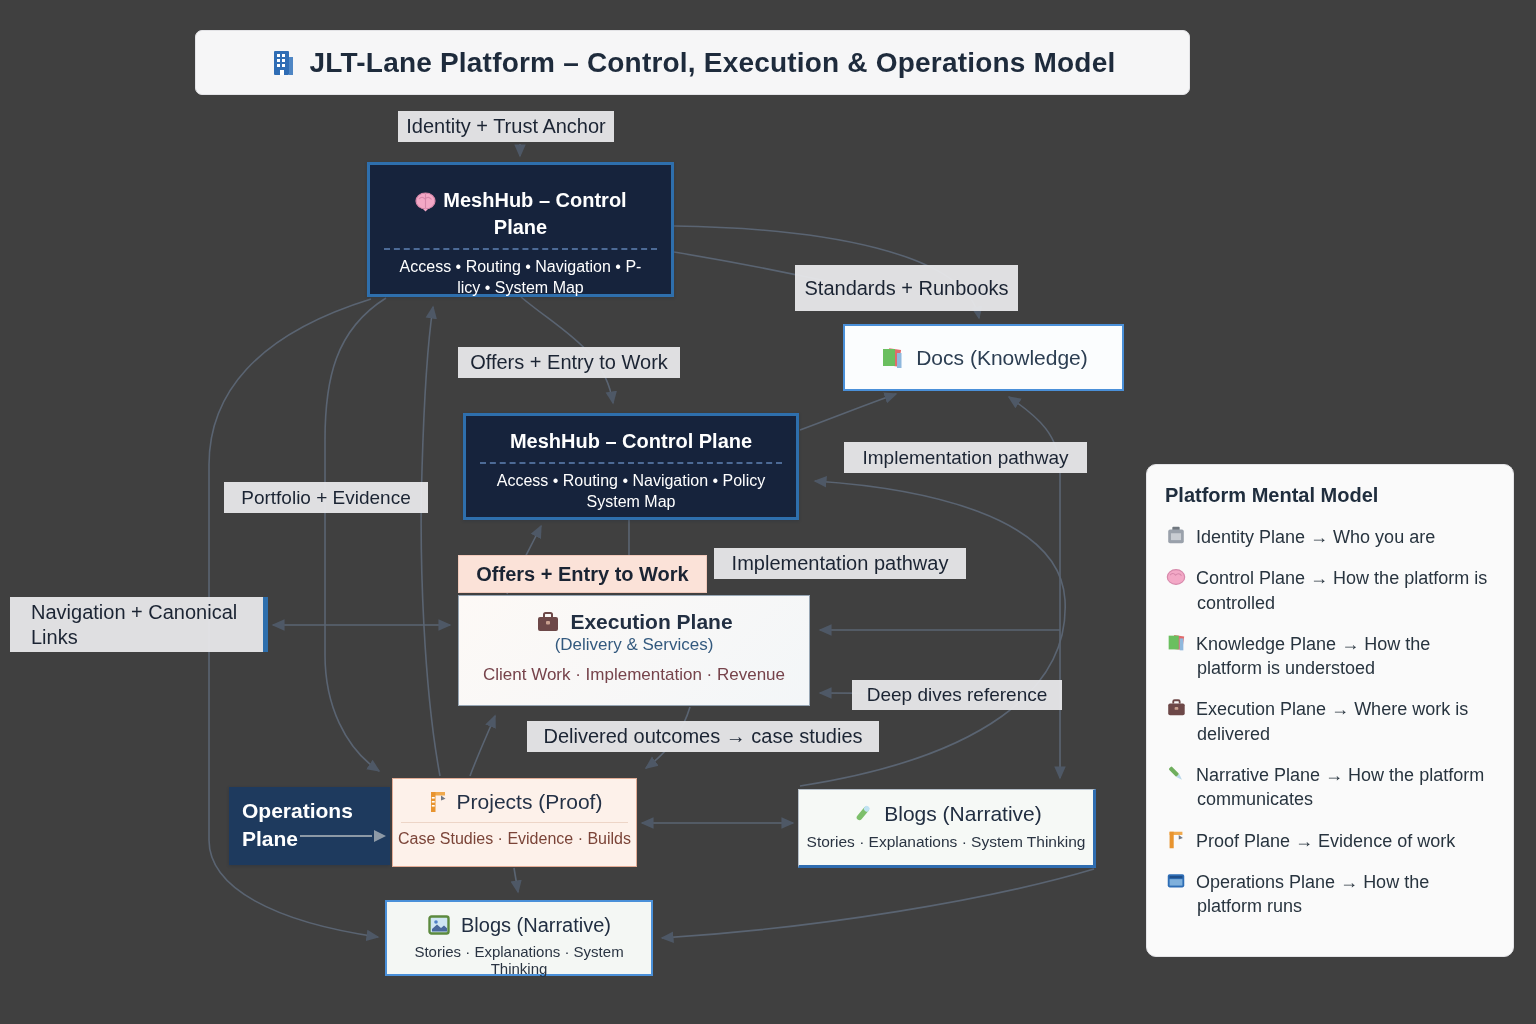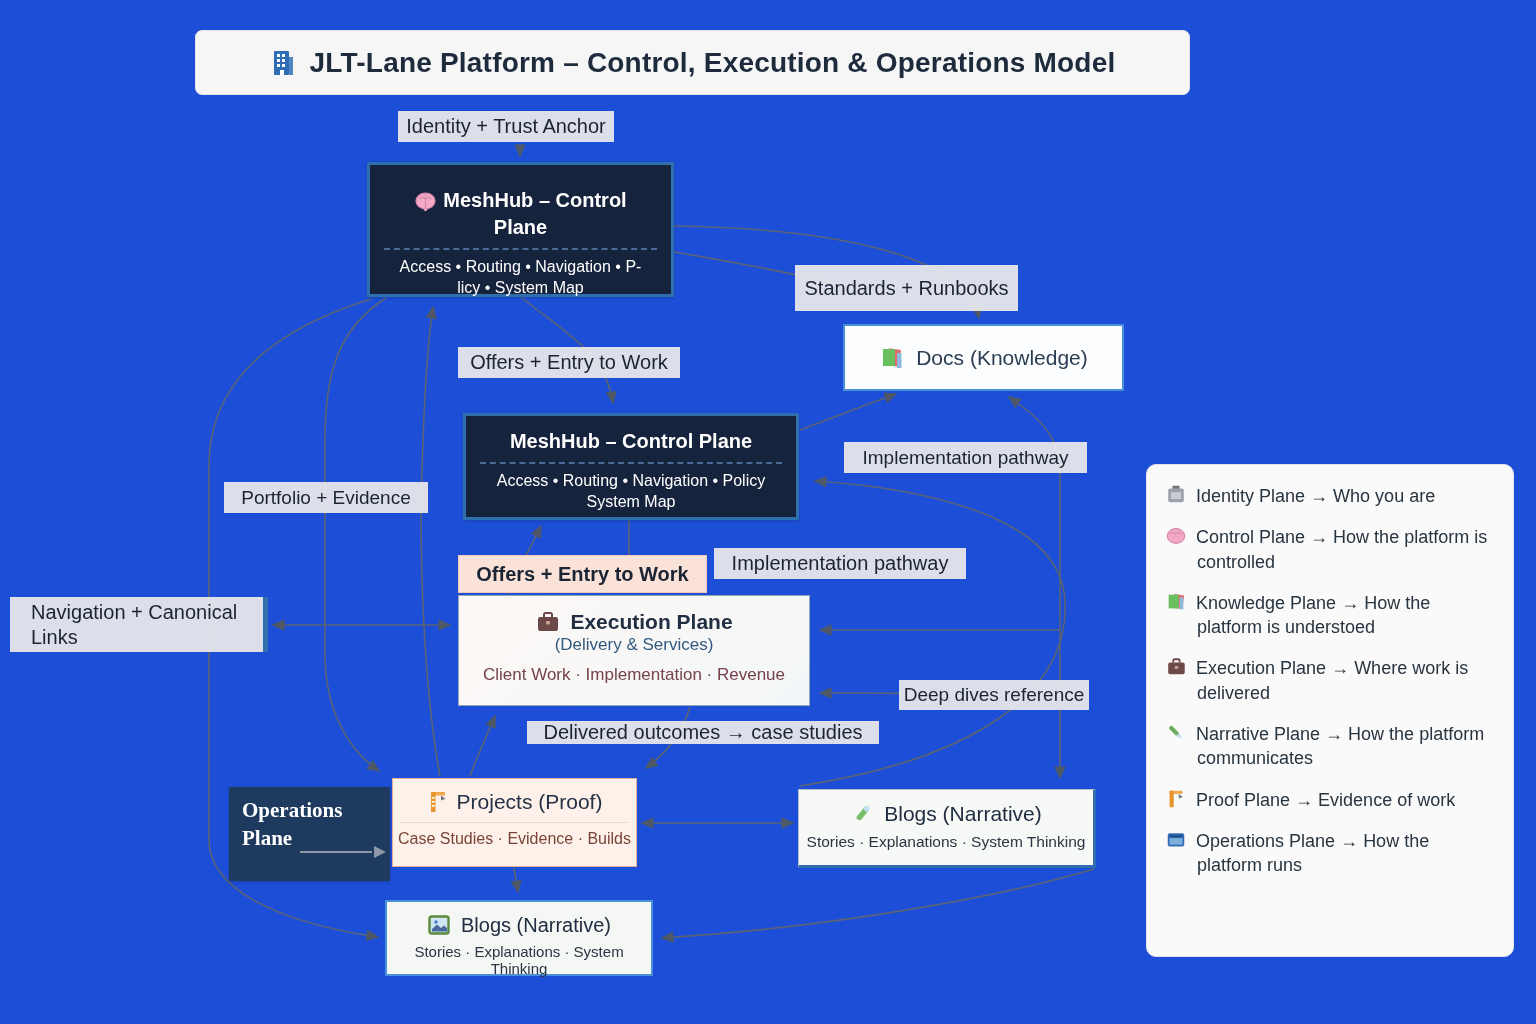--- a/index.html
+++ b/index.html
@@ -1,17 +1,17 @@
 <!DOCTYPE html>
 <html><head>
 <meta charset="utf-8">
 <style>
   html,body{margin:0;padding:0;background:#ffffff;}
   body{font-family:"Liberation Sans","DejaVu Sans",sans-serif;color:#1d2634;}
-  .stage{position:relative;width:1536px;height:1024px;background:#1d4ed8;overflow:hidden;}
+  .stage{position:relative;width:1536px;height:1024px;background:#404040;overflow:hidden;}
 
   
   .edges{position:absolute;left:0;top:0;width:1536px;height:1024px;z-index:1;}
   .edge{fill:none;stroke:#5a6472;stroke-width:1.6;}
   .node{position:absolute;z-index:2;box-sizing:border-box;}
   .elabel{position:absolute;z-index:3;display:flex;align-items:center;justify-content:center;
           background:rgba(233,233,235,.94);color:#1b2433;font-size:19px;line-height:1.25;
           padding:1px 8px;box-sizing:border-box;white-space:nowrap;}
   .legend{position:absolute;z-index:2;}
 
@@ -40,22 +40,22 @@
   
   #execution{left:458px;top:595px;width:352px;height:111px;
              background:linear-gradient(135deg,#fdf9f6 0%,#f3f6f8 100%);
              border:1.5px solid #97a6b4;text-align:center;padding-top:14px;}
   #execution .trow{display:flex;align-items:center;justify-content:center;gap:9px;}
   #execution .ntext{font-size:21px;font-weight:600;color:#222f42;}
   #execution .sub{font-size:17px;color:#33597e;margin-top:1px;}
   #execution .ebody{font-size:17px;color:#76434b;margin-top:10px;}
 
   
-  #operations{left:229px;top:787px;width:161px;height:94px;background:#1e3a5e;color:#fff;
-              padding:10px 0 0 13px;box-shadow:0 1px 3px rgba(20,35,60,.3);font-family:Liberation Serif, serif;}
+  #operations{left:229px;top:787px;width:161px;height:78px;background:#1e3a5e;color:#fff;
+              padding:10px 0 0 13px;box-shadow:0 1px 3px rgba(20,35,60,.3);}
   #operations .dtitle{font-size:21px;font-weight:bold;line-height:1.32;text-align:left;}
   #operations .oparrow{position:absolute;right:4px;bottom:23px;width:86px;height:12px;}
   #operations .opline{position:absolute;left:0;top:5px;width:72px;height:2px;background:#8d99a6;}
   #operations .ophead{position:absolute;right:0;top:0;width:0;height:0;
                       border-left:12px solid #8d99a6;border-top:6px solid transparent;border-bottom:6px solid transparent;}
 
   
   #projects{left:392px;top:778px;width:245px;height:89px;background:#fdf1ea;border:1.5px solid #e3ac95;
             text-align:center;padding-top:11px;}
   #projects .trow{display:flex;align-items:center;justify-content:center;gap:8px;}
@@ -81,22 +81,22 @@
   #lbl-standards{left:795px;top:265px;width:223px;height:46px;font-size:20px;}
   #lbl-offers-top{left:458px;top:347px;width:222px;height:31px;font-size:20px;}
   #lbl-impl-top{left:844px;top:442px;width:243px;height:31px;}
   #lbl-portfolio{left:224px;top:482px;width:204px;height:31px;}
   #lbl-offers-mid{left:458px;top:555px;width:249px;height:38px;font-size:20px;font-weight:600;
                   background:#fbe2d8;border:1px solid #f1c9ba;}
   #lbl-impl-mid{left:714px;top:548px;width:252px;height:31px;font-size:20px;}
   #lbl-navigation{left:10px;top:597px;width:258px;height:55px;font-size:20px;
                   justify-content:flex-start;padding-left:21px;white-space:pre-line;
                   border-right:5px solid #2e6fad;}
-  #lbl-deepdives{left:852px;top:680px;width:190px;height:30px;margin-left:47px;}
-  #lbl-delivered{left:527px;top:721px;width:352px;height:23px;font-size:20px;}
+  #lbl-deepdives{left:852px;top:680px;width:210px;height:30px;}
+  #lbl-delivered{left:527px;top:721px;width:352px;height:31px;font-size:20px;}
 
   
   .legend{left:1146px;top:464px;width:368px;height:493px;background:#fafafa;
           border:1px solid #e4e4e7;border-radius:10px;padding:19px 18px;box-sizing:border-box;}
   .legend .lhead{font-size:20px;font-weight:bold;color:#202e3e;margin-bottom:18px;}
   .legend-item{font-size:18px;line-height:1.35;color:#28343f;margin-bottom:17px;
                padding-left:32px;text-indent:-32px;}
   .legend-item .licon{display:inline-block;width:22px;height:22px;vertical-align:-4px;margin-right:9px;}
   .icon{display:inline-block;vertical-align:middle;}
 </style>
@@ -247,20 +247,21 @@
   <div id="lbl-impl-top" class="elabel">Implementation pathway</div>
   <div id="lbl-portfolio" class="elabel">Portfolio + Evidence</div>
   <div id="lbl-offers-mid" class="elabel">Offers + Entry to Work</div>
   <div id="lbl-impl-mid" class="elabel">Implementation pathway</div>
   <div id="lbl-navigation" class="elabel">Navigation + Canonical
 Links</div>
   <div id="lbl-deepdives" class="elabel">Deep dives reference</div>
   <div id="lbl-delivered" class="elabel">Delivered outcomes → case studies</div>
 
   <div class="legend">
+    <div class="lhead">Platform Mental Model</div>
 
     <div class="legend-item">
       <svg class="licon" viewBox="0 0 24 24">
         <rect x="8" y="2" width="8" height="5" rx="1" fill="#70777f"></rect>
         <rect x="3.5" y="5" width="17" height="15" rx="2" fill="#9aa1ab"></rect>
         <rect x="6.5" y="9" width="11" height="7.5" fill="#c9cdd3"></rect>
       </svg><span>Identity Plane</span> <span>→</span> <span>Who you are</span>
     </div>
 
     <div class="legend-item">

